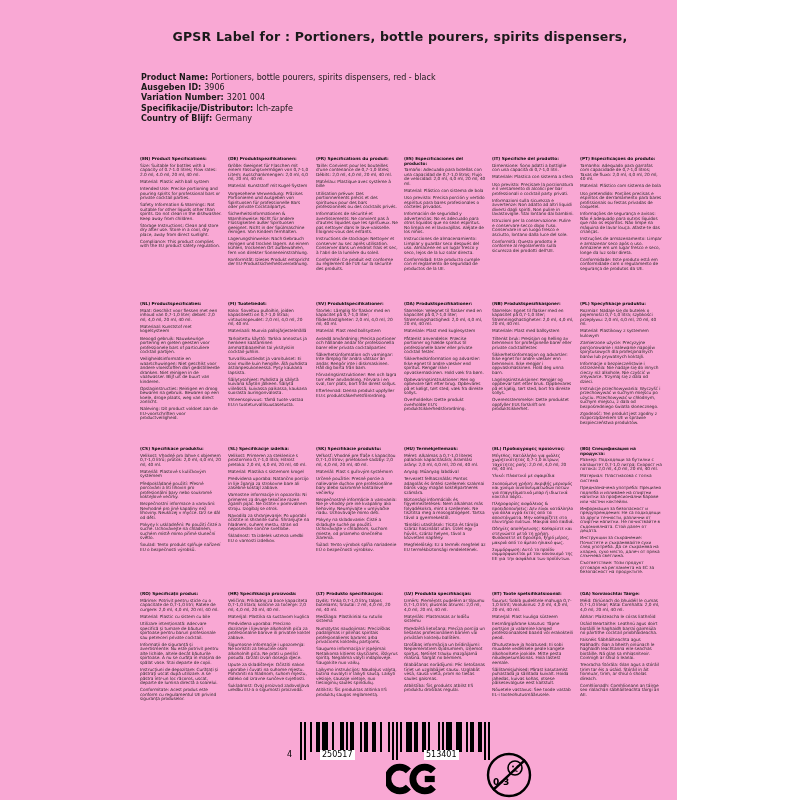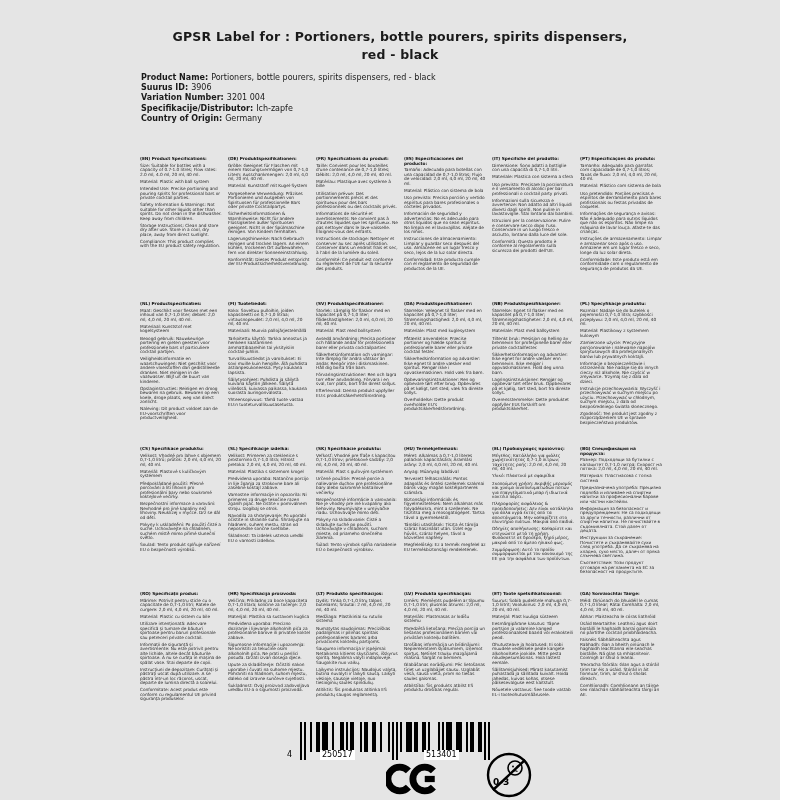--- a/index.html
+++ b/index.html
@@ -1,16 +1,16 @@
 <!DOCTYPE html>
 <html><head>
 <meta charset="utf-8">
 <style>
   html,body{margin:0;padding:0;background:#ffffff;}
-  #page{position:relative;width:780px;height:800px;background:#e5e5e5;overflow:hidden;
+  #page{position:relative;width:677px;height:800px;background:#f9a8d4;overflow:hidden;
         font-family:"DejaVu Sans","Liberation Sans",sans-serif;color:#1a1a1a;}
   
   #title{position:absolute;left:100px;top:28px;width:600px;text-align:center;
          font-size:12.5px;font-weight:bold;line-height:18px;letter-spacing:.2px;}
   
   #info{position:absolute;left:141px;top:73px;width:524px;font-size:8px;line-height:10.2px;}
   .info-line{white-space:nowrap;}
   .info-label{font-weight:bold;}
   .info-value{margin-left:3px;}
   
@@ -35,38 +35,37 @@
   #age{position:absolute;left:484px;top:750px;}
   svg{display:block;}
 </style>
 </head>
 <body>
 
 <div id="page">
 
   <div id="title">
     <div>GPSR Label for : Portioners, bottle pourers, spirits dispensers,</div>
-    <div>red - black</div>
   </div>
 
   <div id="info">
       <div class="info-line">
     <span class="info-label">Product Name:</span><span class="info-value">Portioners, bottle pourers, spirits dispensers, red - black</span>
   </div>
       <div class="info-line">
-    <span class="info-label">Suurus ID:</span><span class="info-value">3906</span>
+    <span class="info-label">Ausgeben ID:</span><span class="info-value">3906</span>
   </div>
       <div class="info-line">
     <span class="info-label">Variation Number:</span><span class="info-value">3201 004</span>
   </div>
       <div class="info-line">
     <span class="info-label">Specifikacije/Distributor:</span><span class="info-value">Ich-zapfe</span>
   </div>
       <div class="info-line">
-    <span class="info-label">Country of Origin:</span><span class="info-value">Germany</span>
+    <span class="info-label">Country of Blijf:</span><span class="info-value">Germany</span>
   </div>
     </div>
 
   <div id="langs">
       <div class="lang-cell">
     <div class="lang-heading">(EN) Product Specifications:</div>
     <div class="lang-paras">
           <p>Size: Suitable for bottles with a capacity of 0.7-1.0 litres; Flow rates: 2.0 ml, 4.0 ml, 20 ml, 40 ml.</p>
           <p>Material: Plastic with ball system</p>
           <p>Intended Use: Precise portioning and pouring spirits for professional bars or private cocktail parties.</p>

